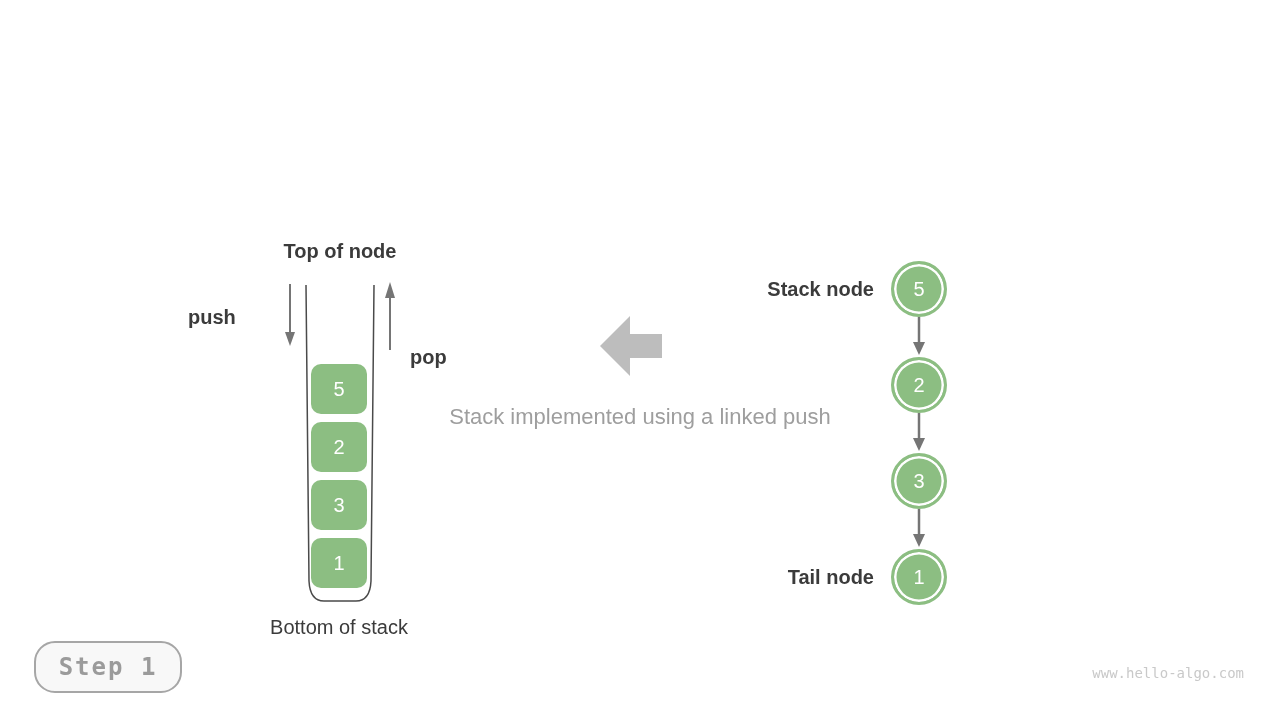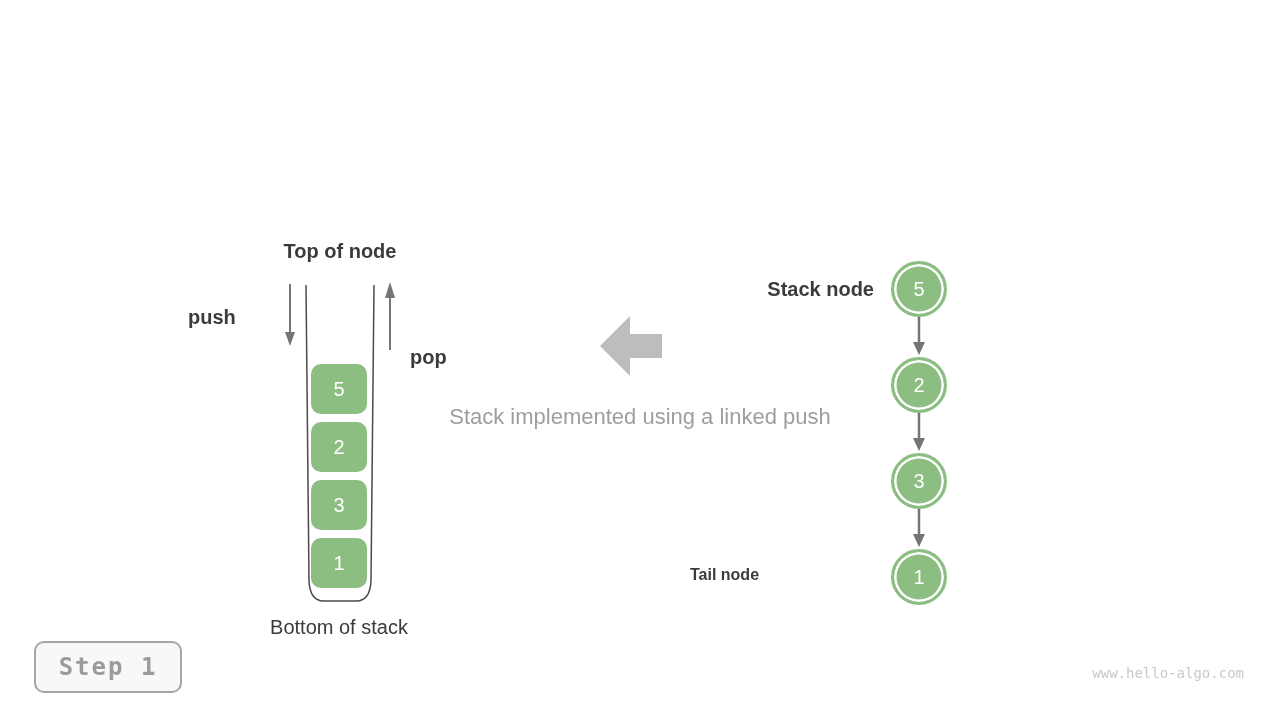--- a/index.html
+++ b/index.html
@@ -58,28 +58,28 @@
     box-shadow: inset 0 0 0 2.5px #ffffff;
     color:var(--node-text); font-size:20px;
     display:flex; align-items:center; justify-content:center;
   }
   .ll-arrow{left:911px;}
   .head-label{
     left:690px; top:278px; width:184px; text-align:right;
     font-size:20px; font-weight:bold; color:var(--dark-text);
   }
   .tail-label{
-    left:690px; top:566px; width:184px; text-align:left;
-    font-size:16px; font-weight:bold; color:var(--dark-text);
+    left:690px; top:566px; width:184px; text-align:right;
+    font-size:20px; font-weight:bold; color:var(--dark-text);
   }
 
   
   .step-badge{
     left:34px; top:641px; width:148px; height:52px;
-    border:2px solid var(--step-border); border-radius:10px;
+    border:2px solid var(--step-border); border-radius:21px;
     background:var(--step-bg);
     display:flex; align-items:center; justify-content:center;
     font-family:"DejaVu Sans Mono", monospace;
     font-size:24px; font-weight:bold; letter-spacing:2px;
     color:var(--step-text);
   }
   .watermark{
     right:36px; top:665px;
     font-family:"DejaVu Sans Mono", monospace;
     font-size:14px; color:var(--watermark);

